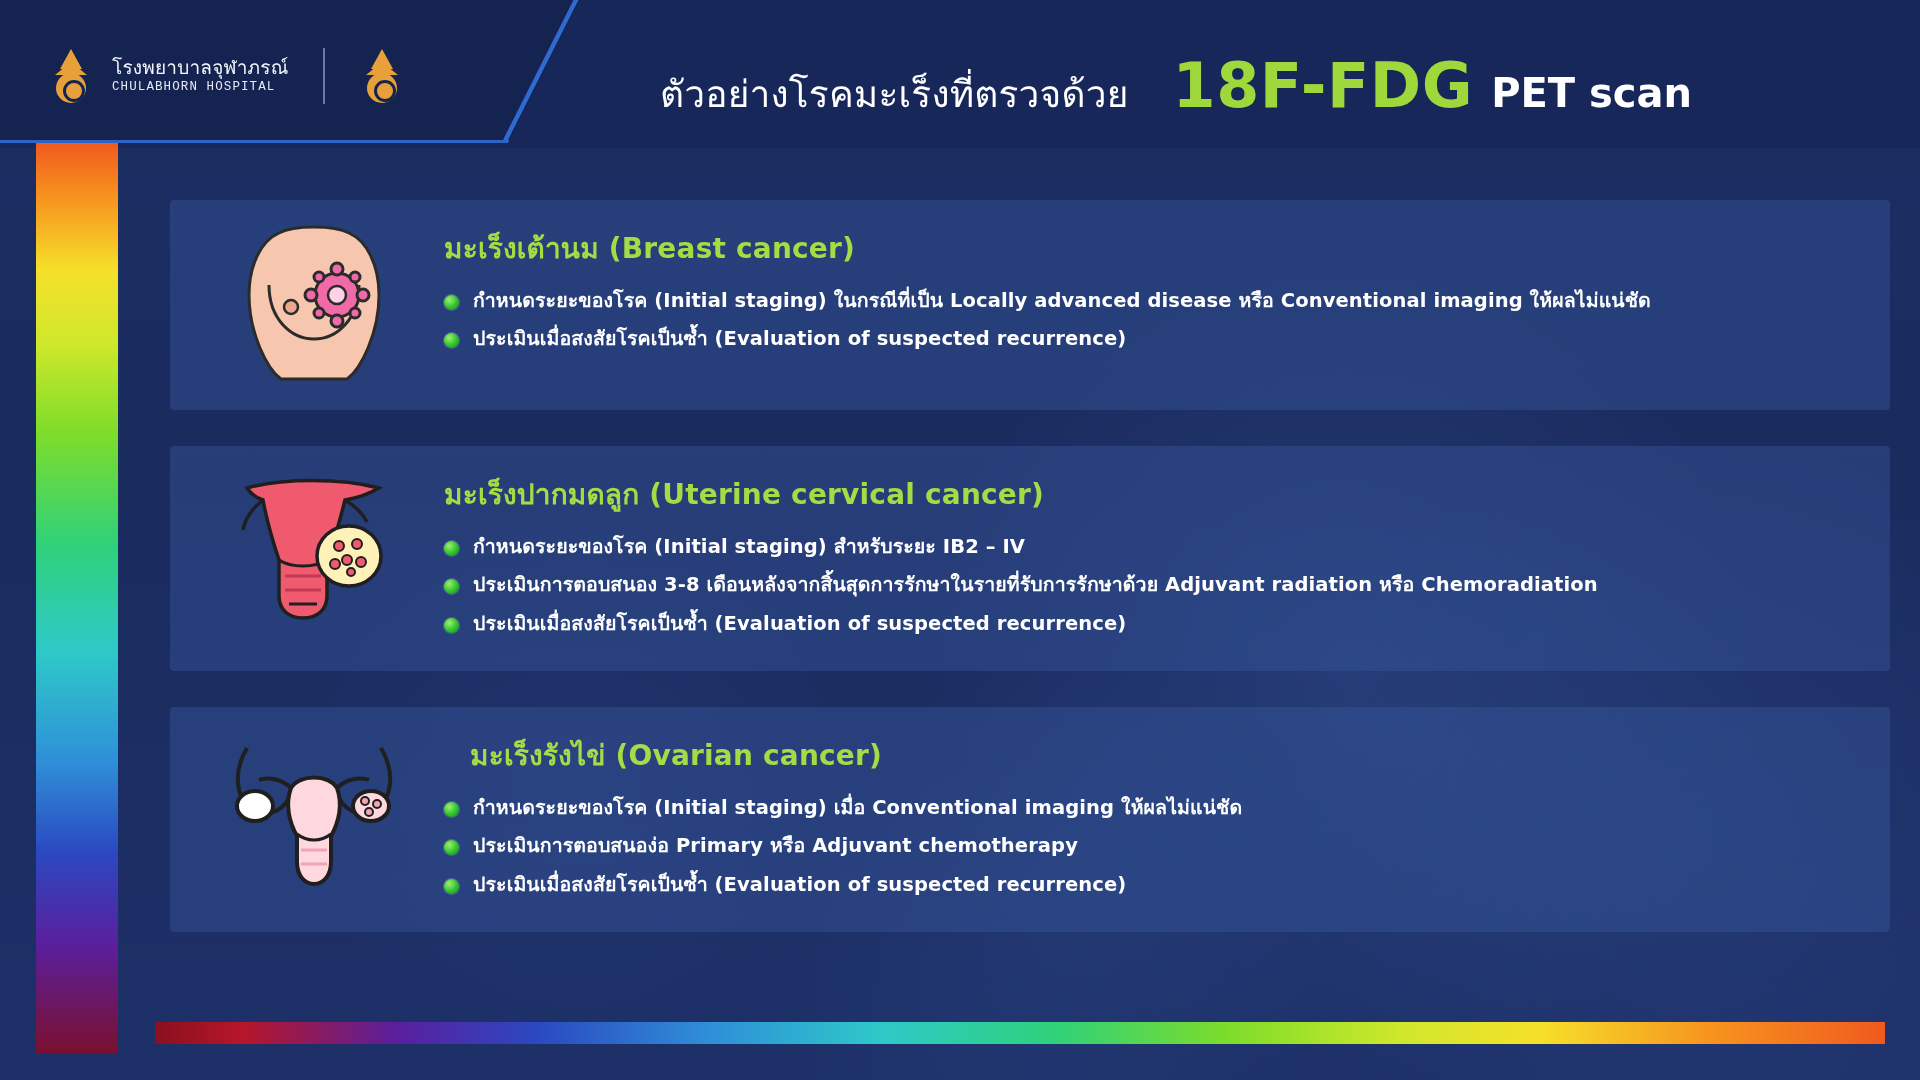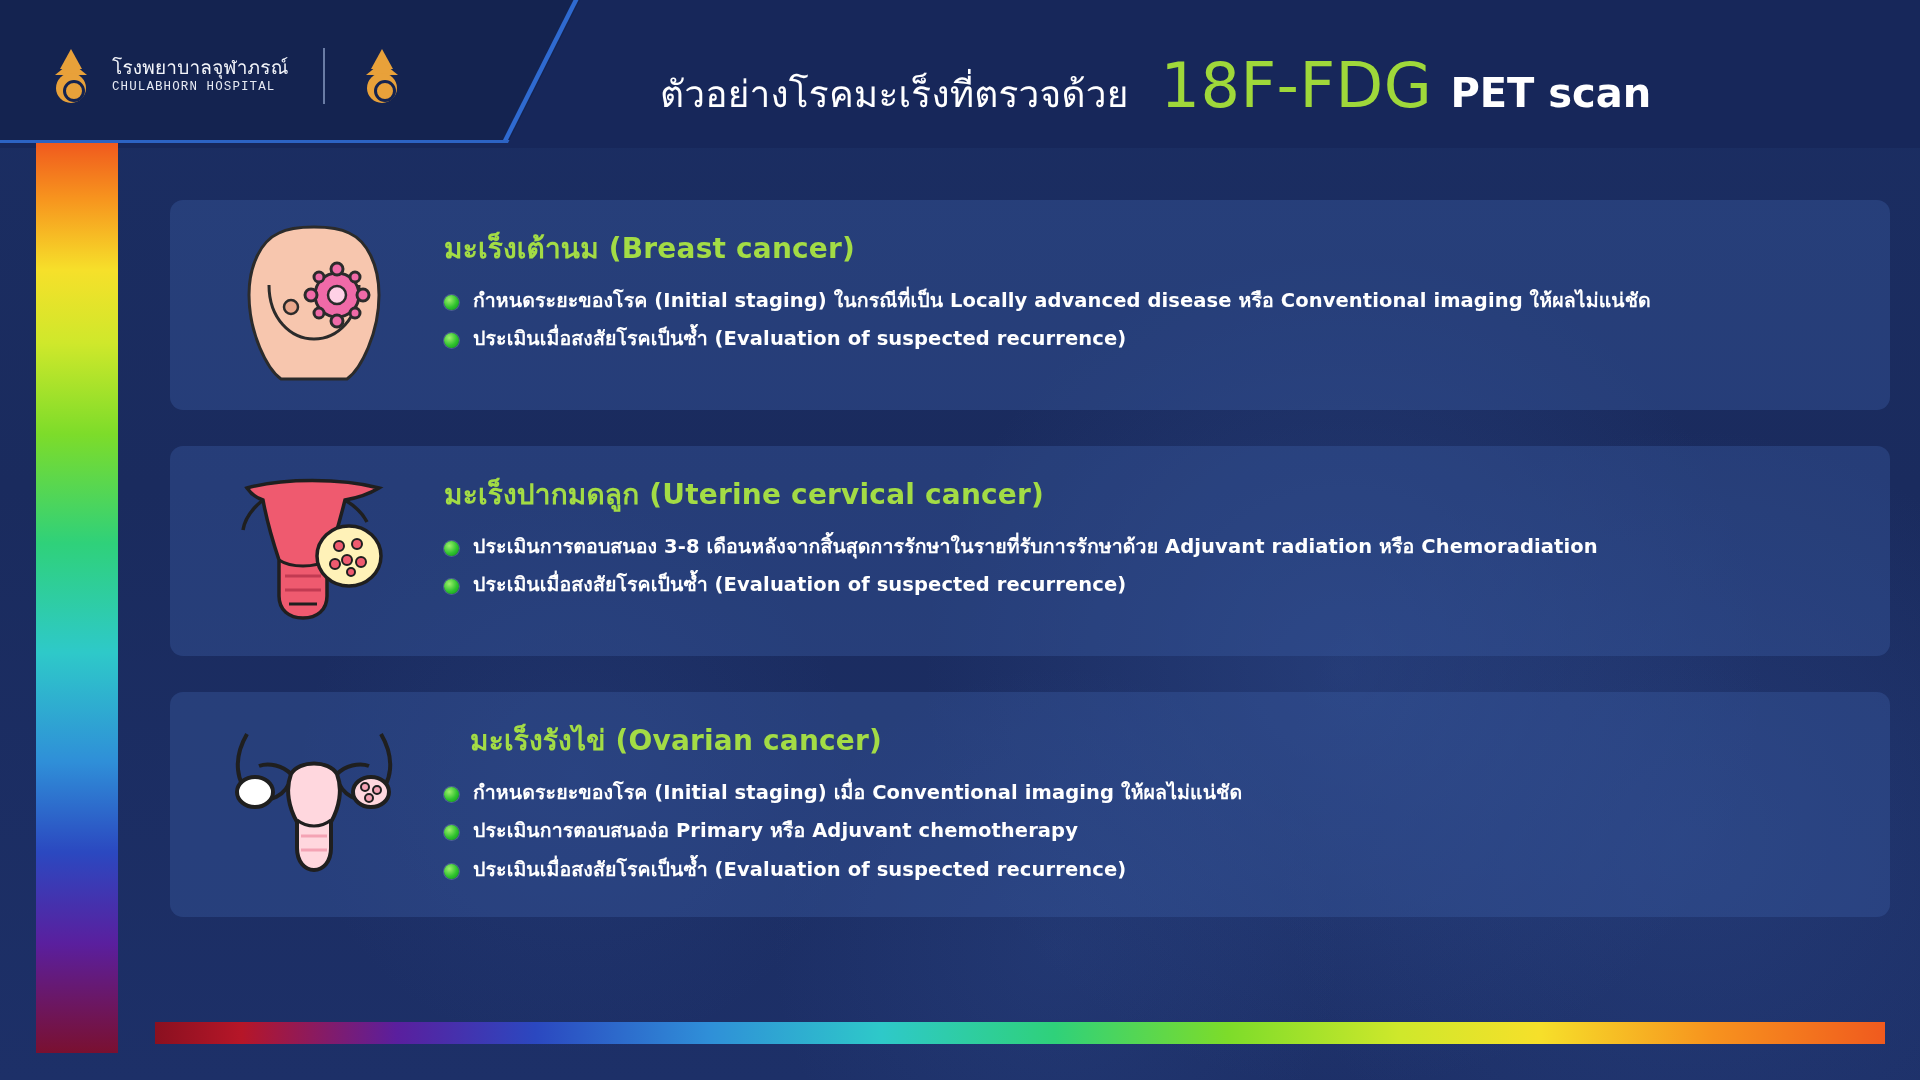--- a/index.html
+++ b/index.html
@@ -83,22 +83,22 @@
   .title {
     position: absolute; top: 58px; left: 660px;
     display: flex; align-items: baseline; gap: 0;
     white-space: nowrap;
   }
   .title .t-th {
     font-size: 37px; color: #ffffff; font-weight: 400;
     letter-spacing: .2px;
   }
   .title .t-fdg {
-    font-size: 62px; color: #9fd83a; font-weight: 400;
-    margin-left: 32px; line-height: .9; letter-spacing: .5px;
+    font-size: 62px; color: #9fd83a; font-weight: 700;
+    margin-left: 44px; line-height: .9; letter-spacing: .5px;
   }
   .title .t-pet {
     font-size: 40px; color: #ffffff; font-weight: 600; margin-left: 18px;
   }
 
   
   .colorbar-left {
     position: absolute; top: 143px; left: 36px;
     width: 82px; height: 910px;
     background: linear-gradient(180deg,
@@ -117,21 +117,21 @@
       #cfe82b 72%, #f6e02a 80%, #f7931e 90%, #f05a1e 100%);
   }
 
   
   .cards {
     position: absolute; top: 200px; left: 170px; width: 1720px;
   }
   .card {
     position: relative;
     background: rgba(58, 90, 160, 0.40);
-    border-radius: 13px;
+    border-radius: 4px;
     margin-bottom: 36px;
     display: flex;
     align-items: flex-start;
     padding: 18px 24px 22px 24px;
     min-height: 196px;
   }
   .card-icon {
     flex: 0 0 240px;
     height: 170px;
     display: flex; align-items: center; justify-content: center;
@@ -255,20 +255,24 @@
           </g>
           <path d="M34 36 C24 44, 16 54, 14 66" fill="none" stroke="#1f1f1f" stroke-width="3.5"></path>
           <path d="M116 36 C126 42, 134 50, 138 58" fill="none" stroke="#1f1f1f" stroke-width="3.5"></path>
         </svg>
       </div>
       <div class="card-body">
         <div class="card-title">มะเร็งปากมดลูก (Uterine cervical cancer)</div>
         <ul class="bullets">
           <li>
             <span class="bullet-dot"></span>
+            <span class="bullet-text">กำหนดระยะของโรค (Initial staging) สำหรับระยะ IB2 – IV</span>
+          </li>
+          <li>
+            <span class="bullet-dot"></span>
             <span class="bullet-text">ประเมินการตอบสนอง 3-8 เดือนหลังจากสิ้นสุดการรักษาในรายที่รับการรักษาด้วย Adjuvant radiation หรือ Chemoradiation</span>
           </li>
           <li>
             <span class="bullet-dot"></span>
             <span class="bullet-text">ประเมินเมื่อสงสัยโรคเป็นซ้ำ (Evaluation of suspected recurrence)</span>
           </li>
         </ul>
       </div>
     </div>
 

